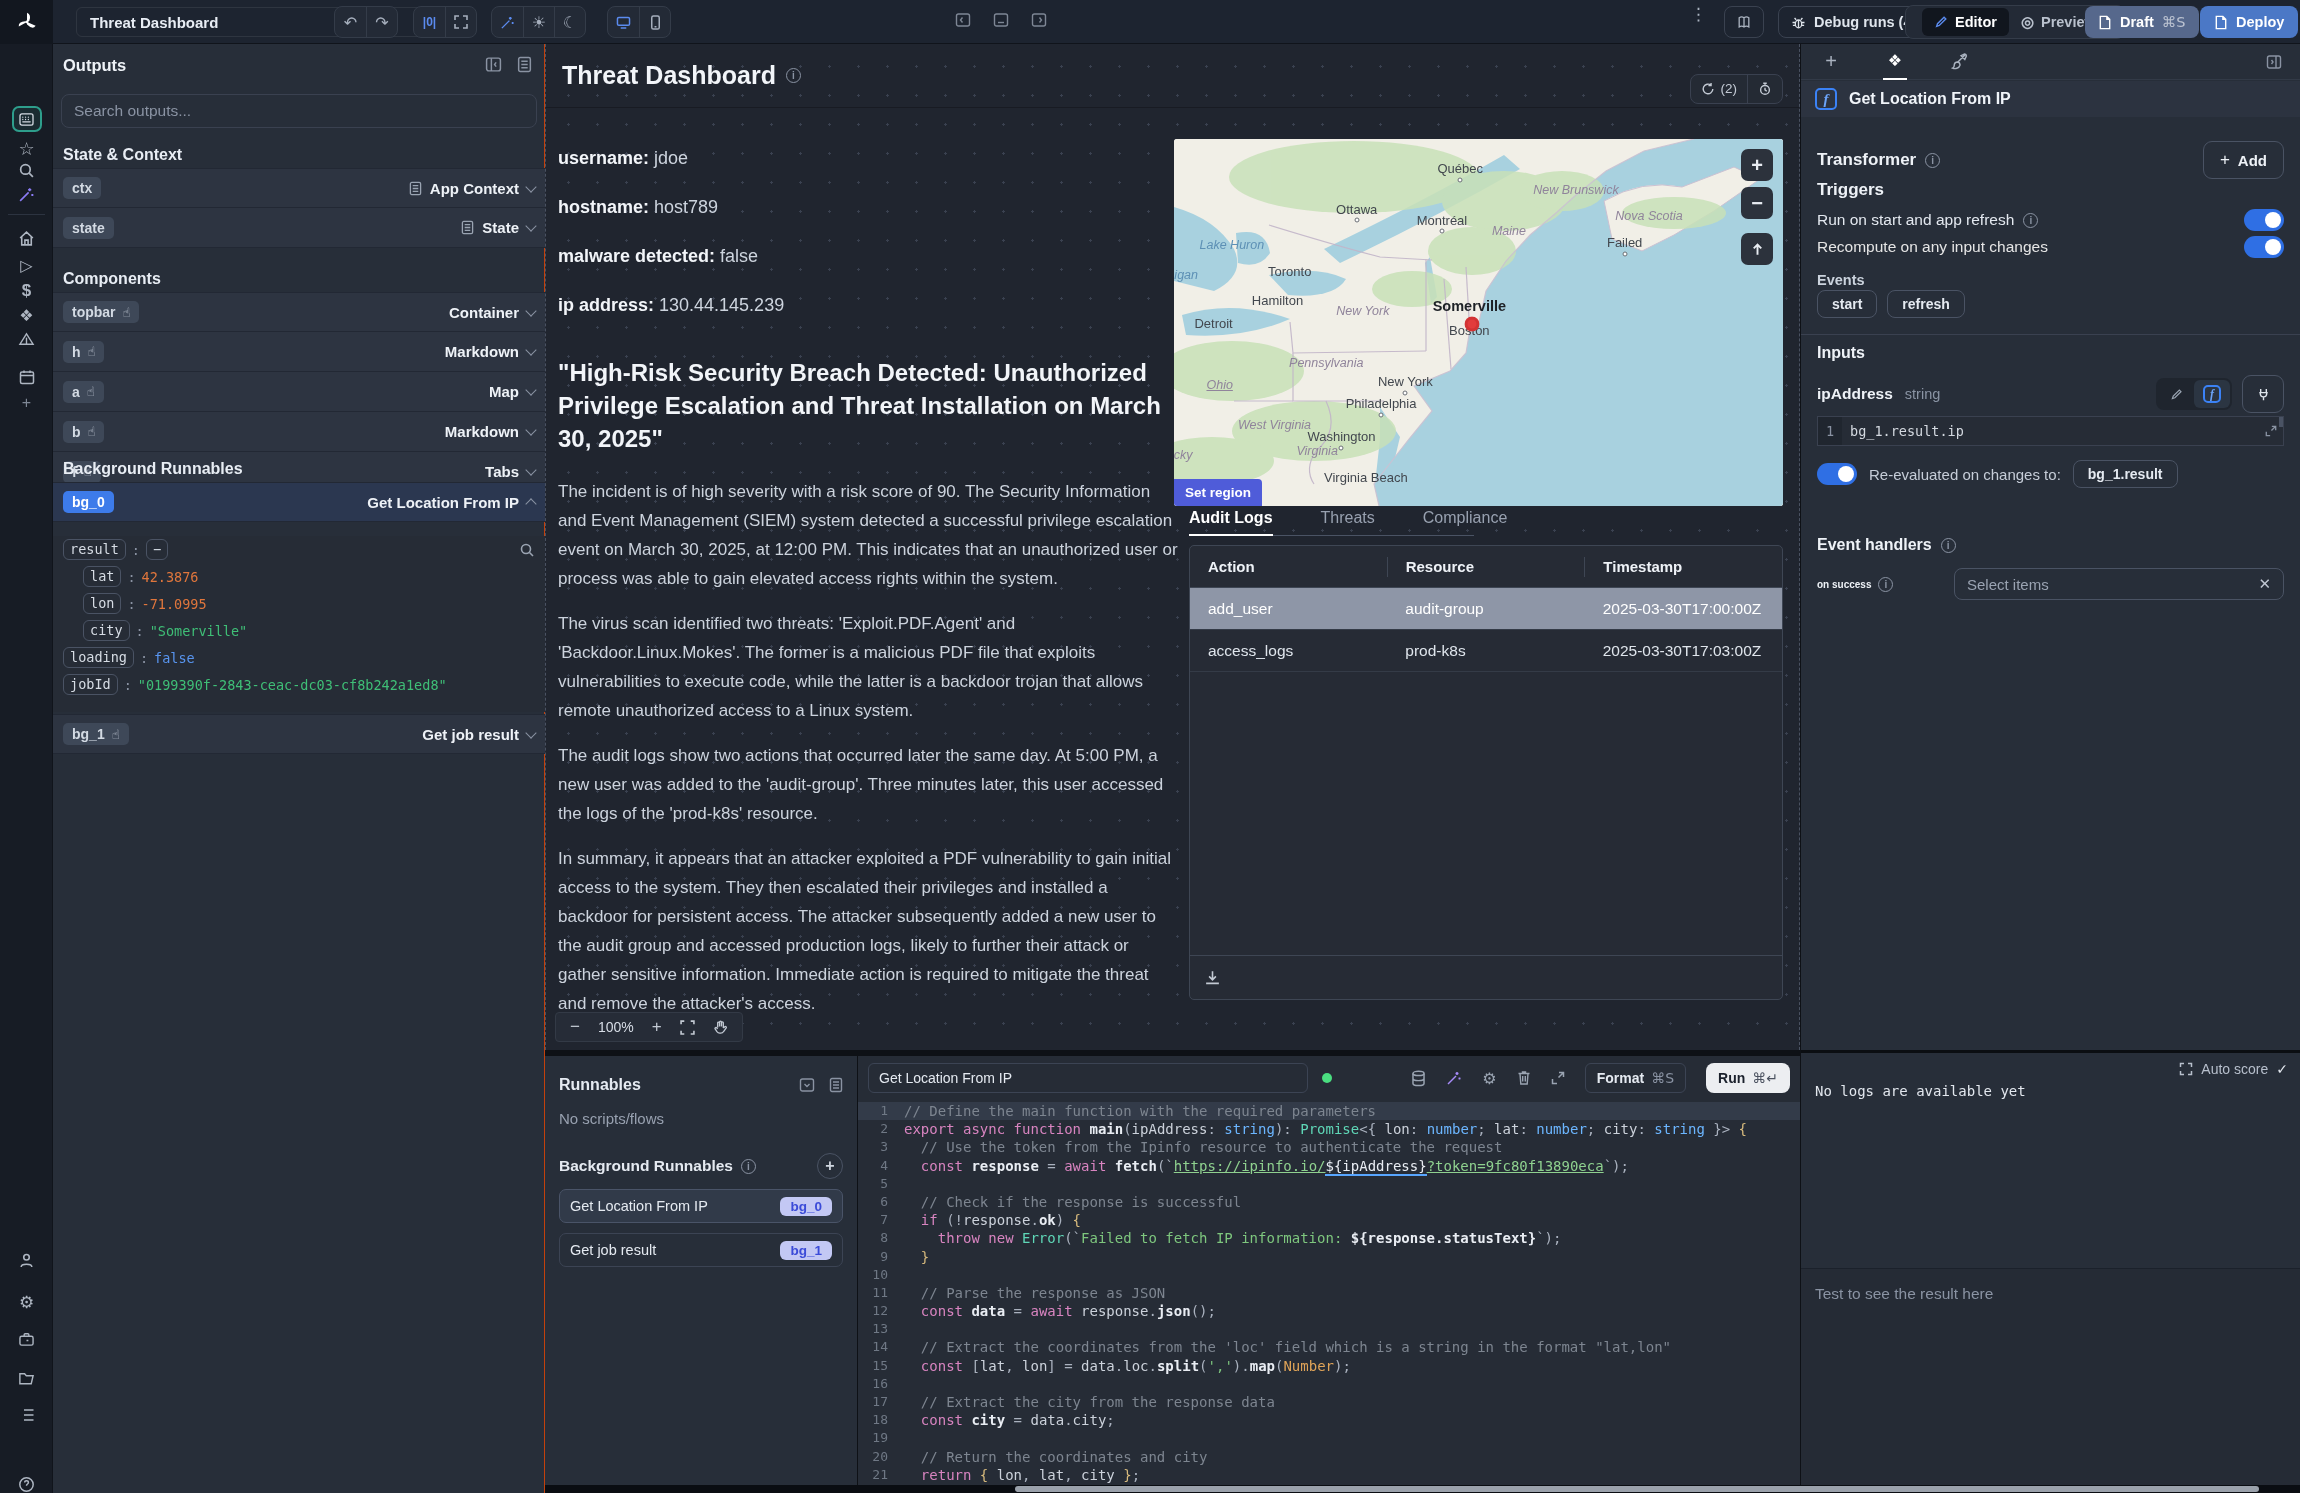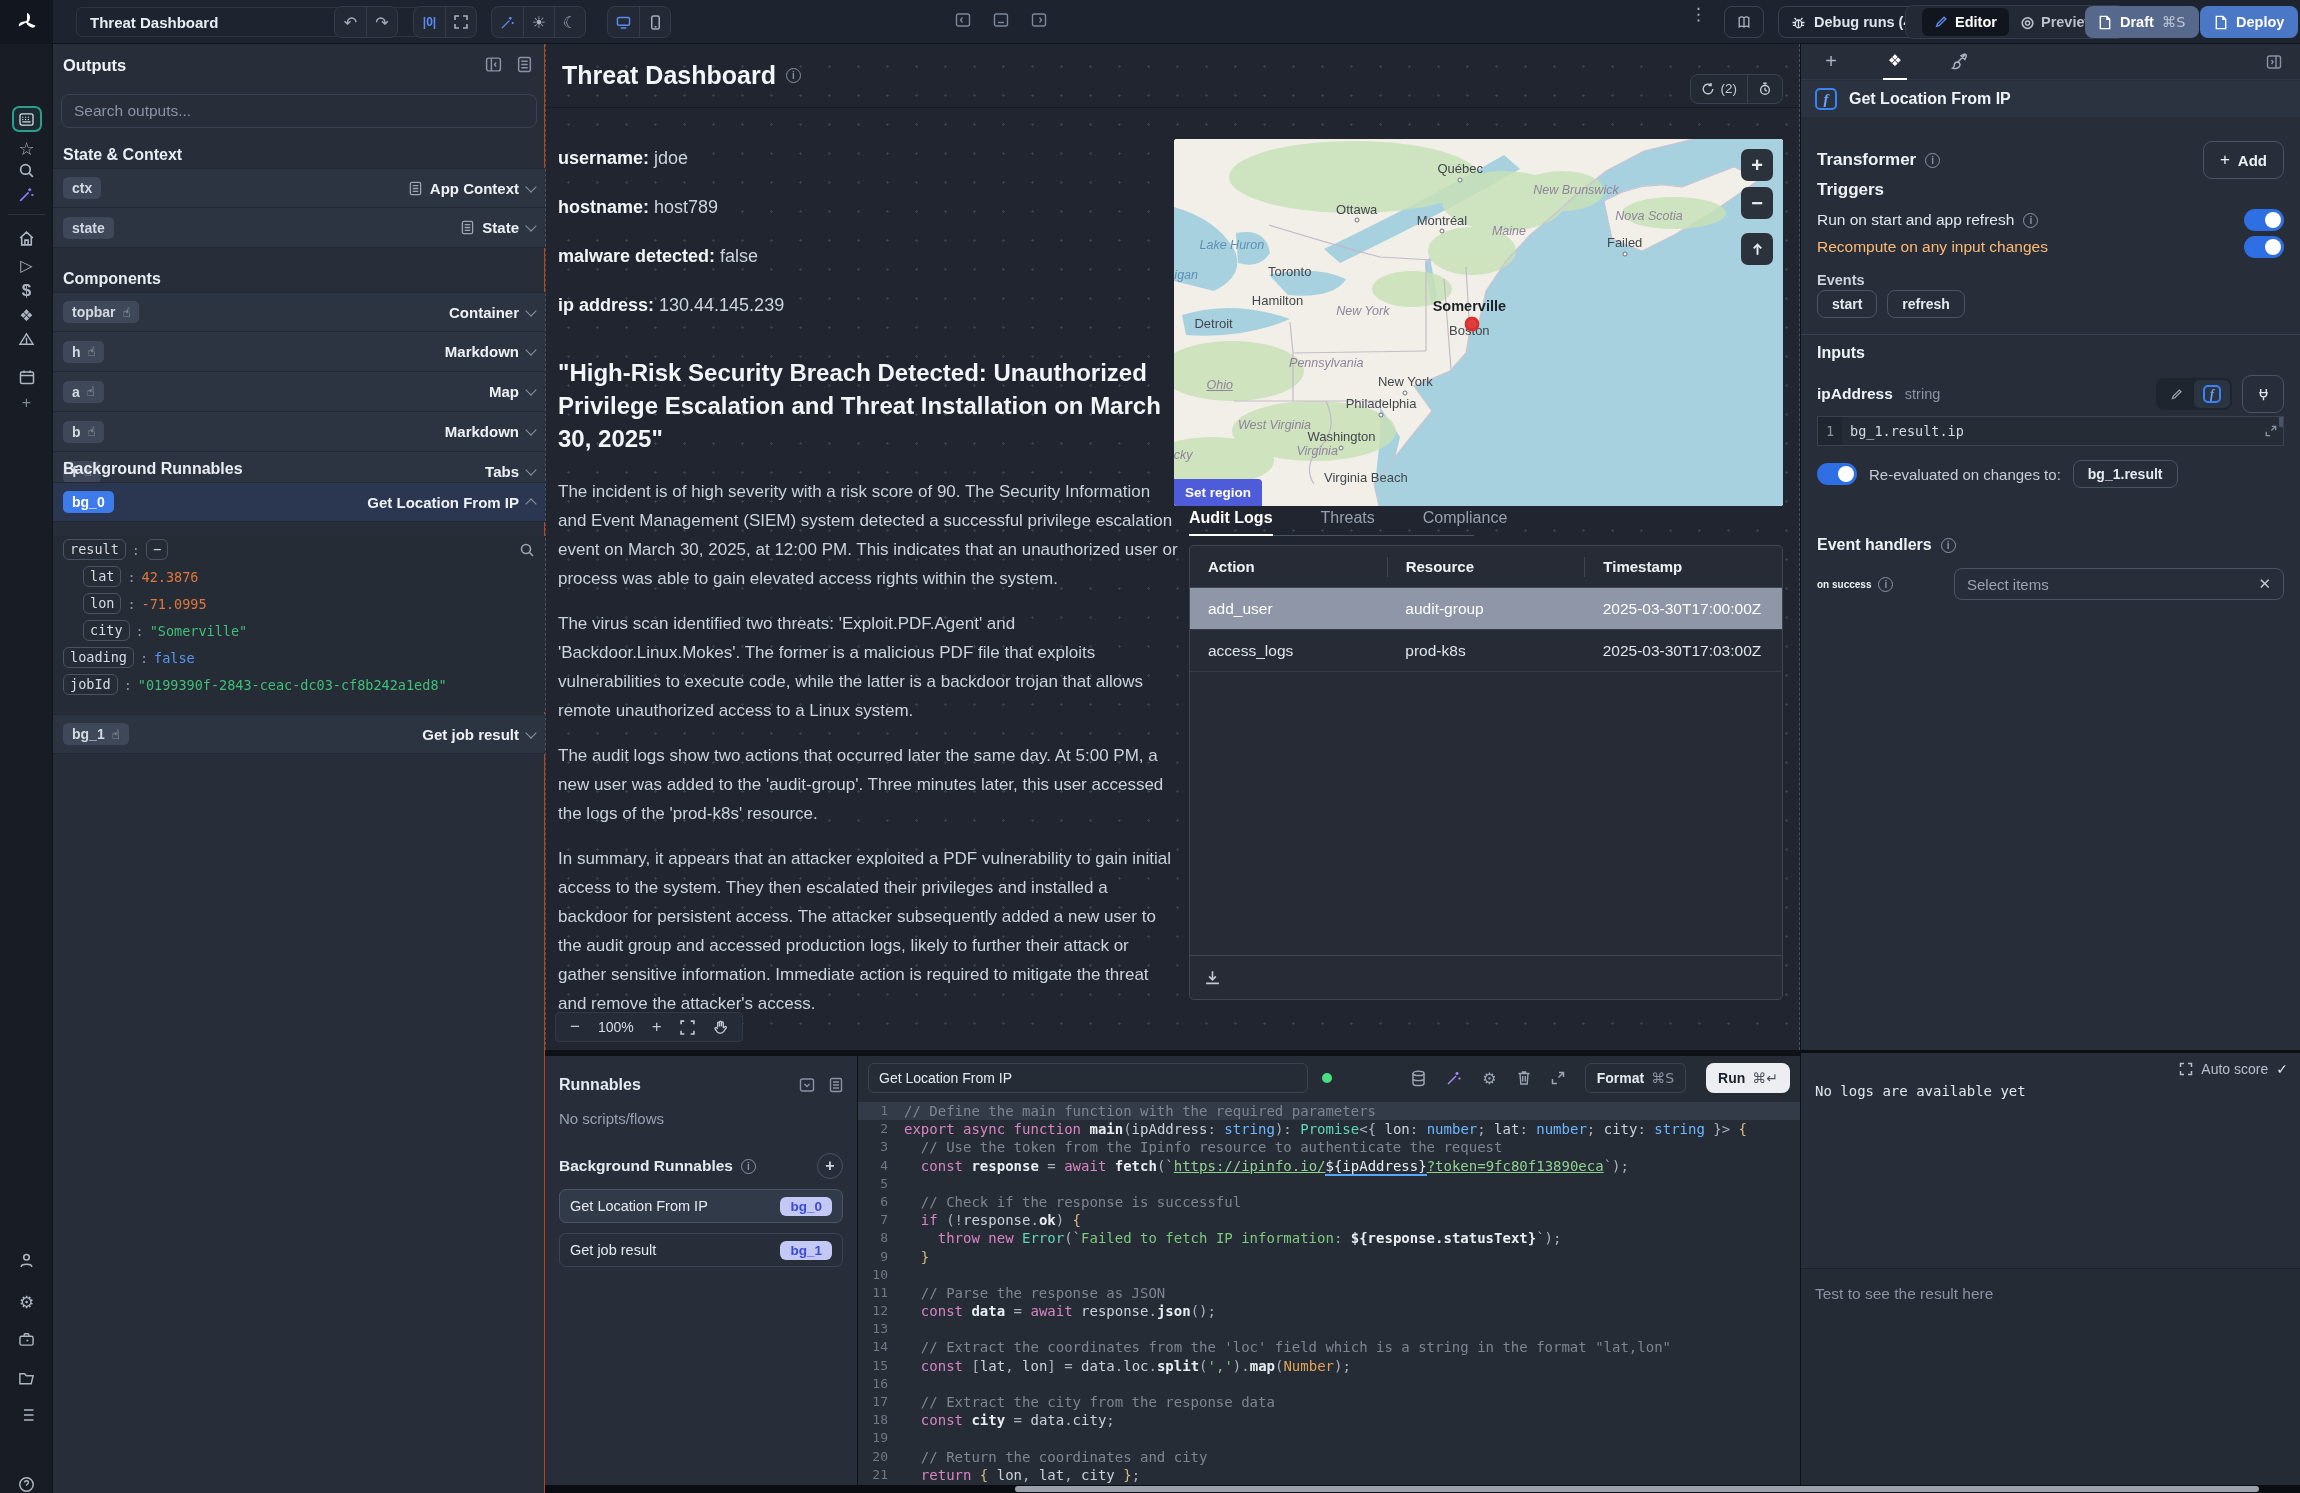--- a/index.html
+++ b/index.html
@@ -790,21 +790,21 @@
         </span>
     </div>
     <div class="i-row" style="top:136px">
         <span class="lbl" style="font-size:17px">Triggers</span>
       </div>
     <div class="i-row" style="top:163px;height:26px;font-size:15.5px;color:#e3e8ef">
       <span>Run on start and app refresh</span>
         <span class="info" style="margin-left:9px">i</span>
       <span class="toggle" style="margin-left:auto"></span>
     </div>
-    <div class="i-row" style="top:190px;height:26px;font-size:15.5px;color:#fdba74">
+    <div class="i-row" style="top:190px;height:26px;font-size:15.5px;color:#e5e5e5">
       <span>Recompute on any input changes</span>
       <span class="toggle" style="margin-left:auto"></span>
     </div>
     <div class="i-row" style="top:228px">
         <span class="lbl" style="font-size:14.5px;color:#cbd3dd">Events</span>
       </div>
     <div class="i-row" style="top:246px;gap:10px" id="event-badges">
         <span class="pill">start</span>
         <span class="pill">refresh</span>
       </div>

